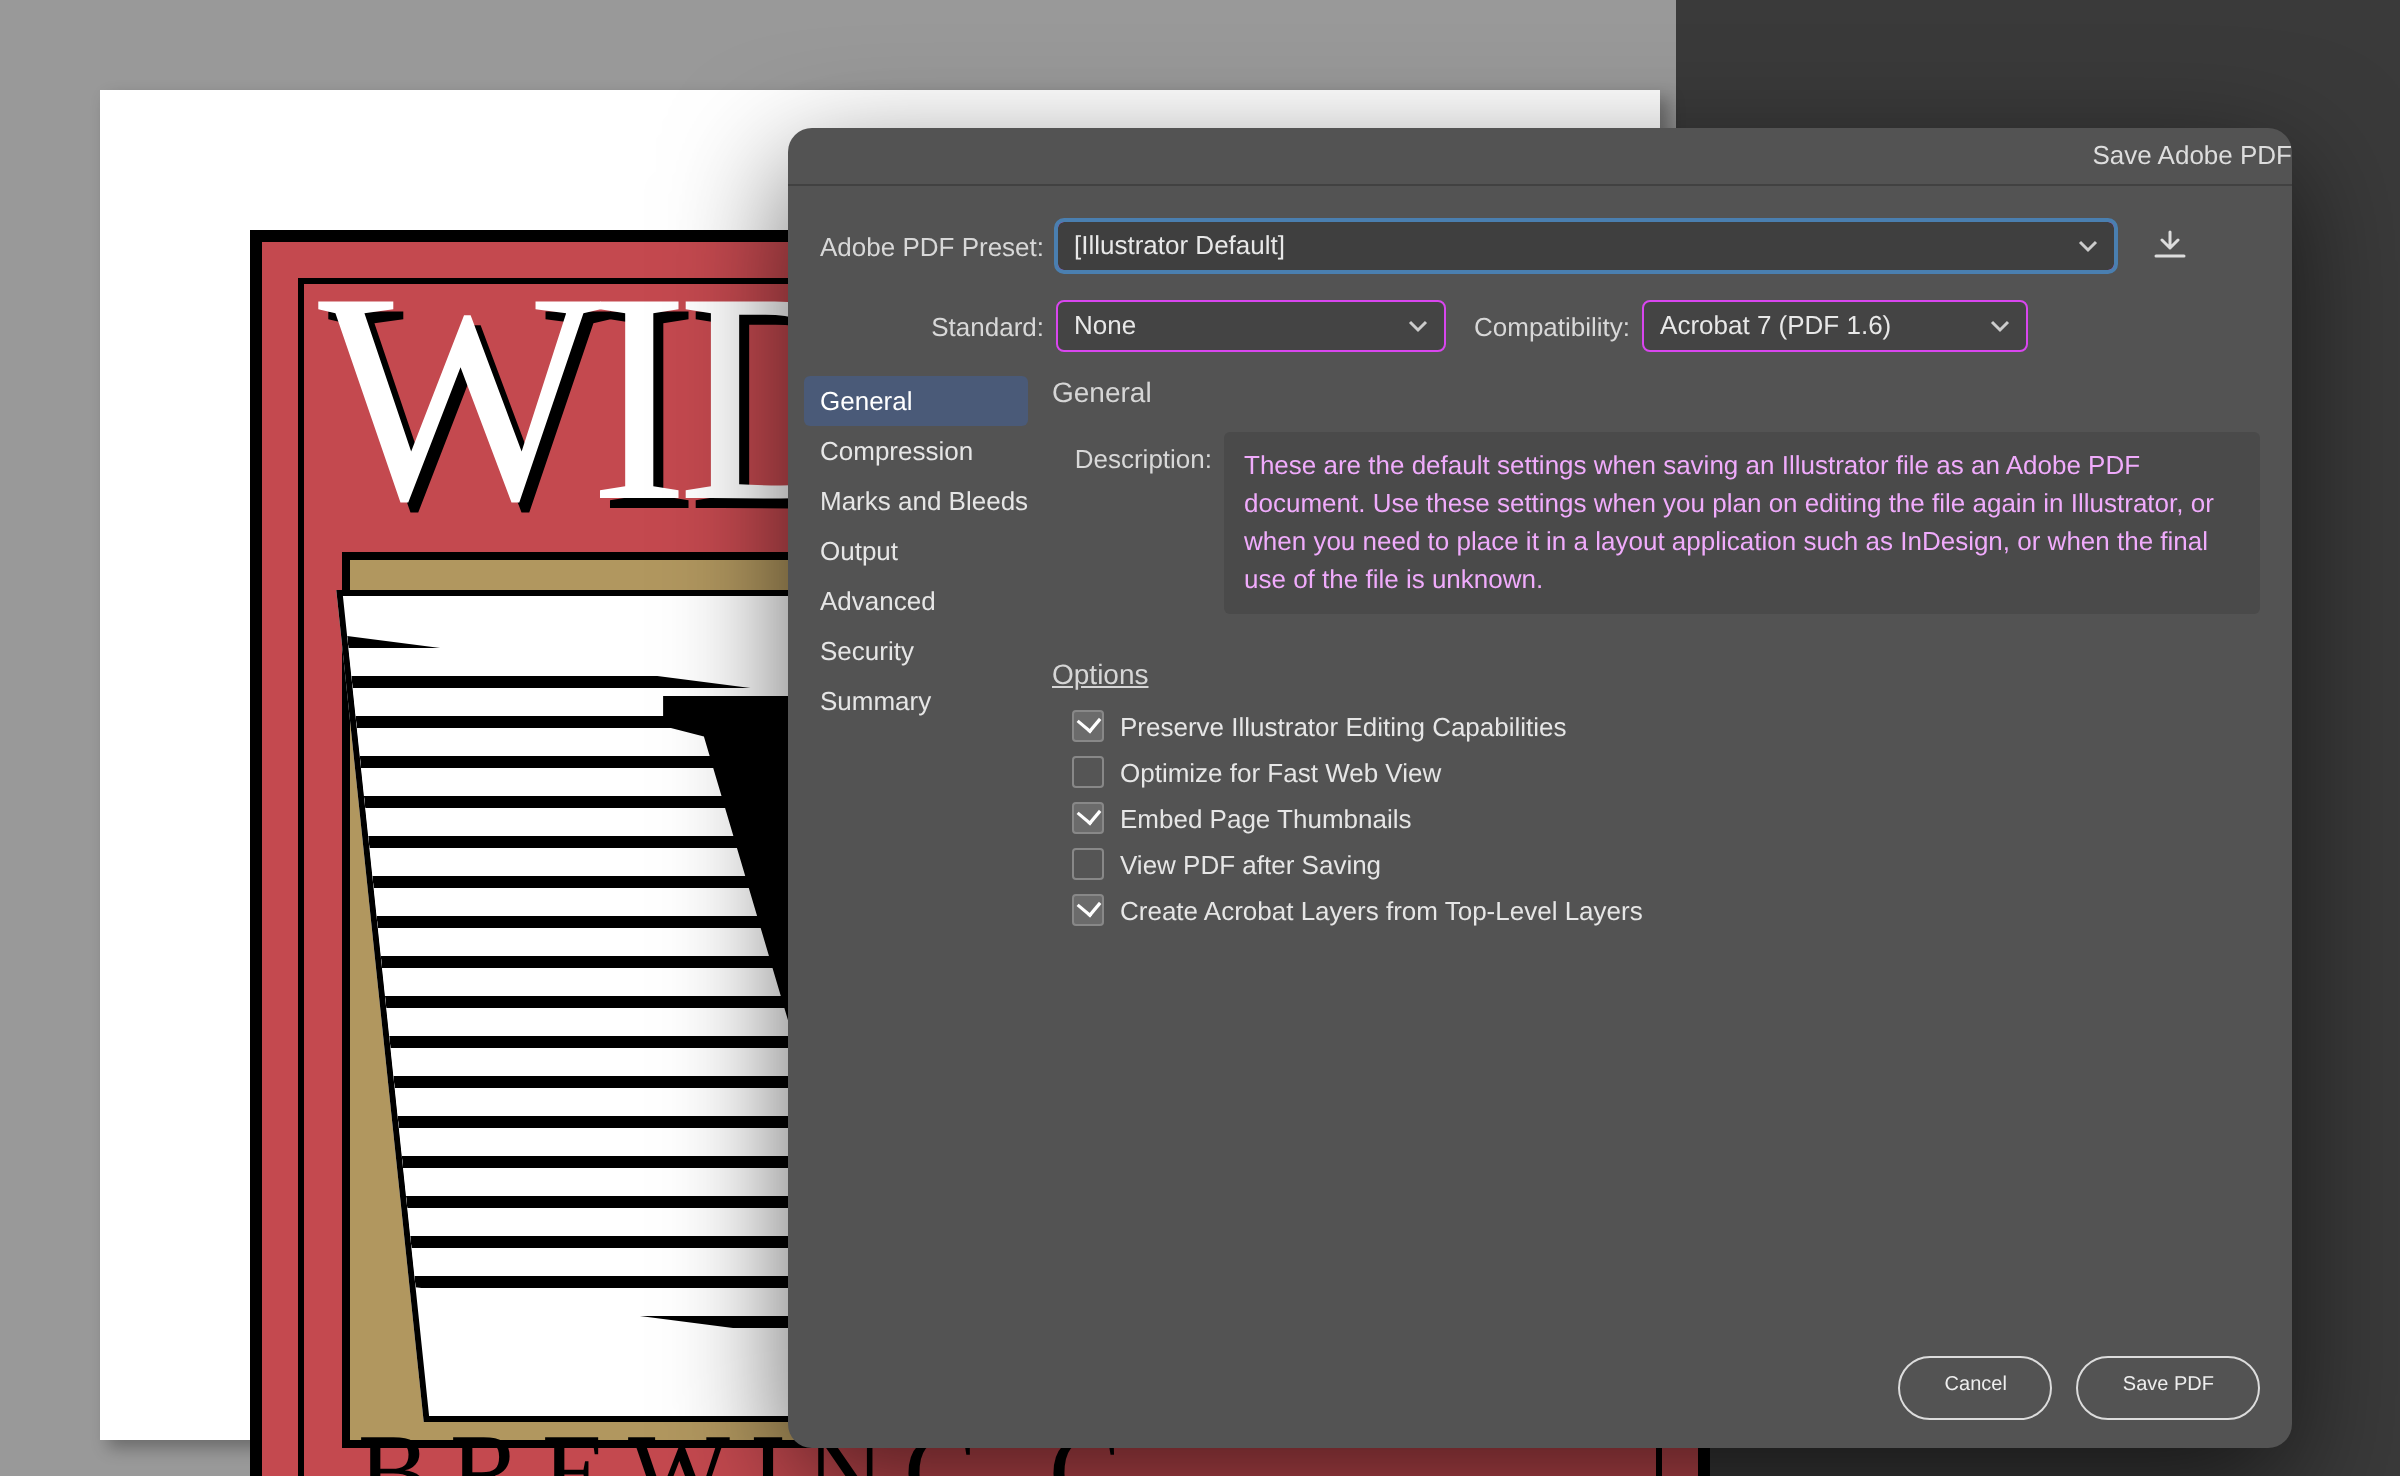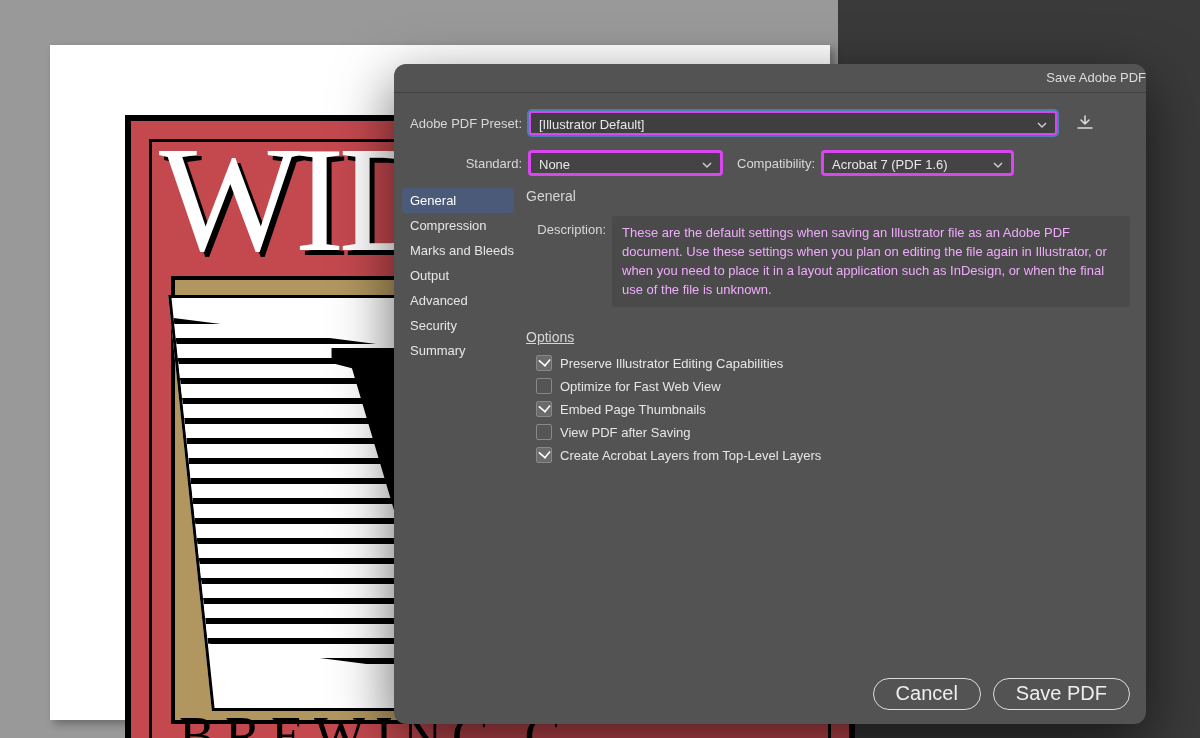--- a/index.html
+++ b/index.html
@@ -18,21 +18,21 @@
   .brewing{position:absolute;left:48px;bottom:-8px;font-size:54px;font-family:Georgia,serif;color:#000;letter-spacing:10px;}
   
   .dialog{position:absolute;left:394px;top:64px;width:752px;height:660px;background:#535353;border-radius:12px;box-shadow:0 20px 60px rgba(0,0,0,.6);color:#e6e6e6;font-size:13px;}
   .titlebar{height:28px;line-height:28px;text-align:right;color:#ddd;border-bottom:1px solid #414141;font-size:13px;}
   .body{position:absolute;left:0;top:28px;right:0;bottom:0;}
   
   .row{display:flex;align-items:center;}
   .lbl{color:#d8d8d8;text-align:right;}
   .preset-row{position:absolute;left:0;top:18px;width:100%;}
   .preset-row .lbl{width:128px;margin-right:6px;}
-  .dd{position:relative;height:26px;background:#444;border:3px solid #d946ef;border-radius:4px;box-sizing:border-box;padding:0 26px 0 8px;line-height:24px;color:#e8e8e8;}
+  .dd{position:relative;height:26px;background:#444;border:1px solid #d946ef;border-radius:4px;box-sizing:border-box;padding:0 26px 0 8px;line-height:24px;color:#e8e8e8;}
   .dd.focus{outline:2px solid #4a7fb0;outline-offset:-1px;background:#3f3f3f;}
   .dd .chev{position:absolute;right:6px;top:5px;}
   .chev svg{display:block;}
   .dl-btn{width:26px;height:22px;margin-left:14px;display:flex;align-items:center;justify-content:center;}
   
   .row2{position:absolute;left:0;top:58px;width:100%;}
   .row2 .lbl1{width:128px;margin-right:6px;text-align:right;}
   .row2 .dd1{width:195px;}
   .row2 .lbl2{margin-left:14px;margin-right:6px;}
   .row2 .dd2{width:193px;}
@@ -45,21 +45,21 @@
   .desc-row{display:flex;align-items:flex-start;margin-top:6px;}
   .desc-row .lbl{width:80px;flex:0 0 80px;margin-right:6px;padding-top:6px;}
   .desc-box{flex:1;background:#4a4a4a;border-radius:3px;padding:8px 10px;line-height:1.45;color:#f0abfc;min-height:70px;}
   .opt-h{margin-top:22px;color:#d6d6d6;font-size:14px;margin-bottom:10px;text-decoration:underline;}
   .cb-row{display:flex;align-items:flex-end;margin:7px 0 7px 10px;}
   .cb{width:14px;height:14px;border:1px solid #888;border-radius:2px;background:#555;margin-right:8px;position:relative;flex:0 0 14px;}
   .cb.checked{background:#6b6b6b;}
   .cb.checked::after{content:"";position:absolute;left:2px;top:-1px;width:9px;height:9px;border-right:2px solid #fff;border-bottom:2px solid #fff;transform:rotate(40deg) scale(.8);}
   
   .footer{position:absolute;right:16px;bottom:14px;display:flex;gap:12px;}
-  .btn{height:30px;padding:0 22px;border:1.5px solid #dcdcdc;border-radius:16px;background:transparent;color:#eee;font-size:20px;line-height:28px;cursor:default;}
+  .btn{height:30px;padding:0 22px;border:1.5px solid #dcdcdc;border-radius:16px;background:transparent;color:#eee;font-size:10px;line-height:28px;cursor:default;}
 </style>
 </head>
 <body>
 
 <div class="stage">
   <div class="right-strip"></div>
 
   <div class="artboard">
     <div class="poster">
       <div class="poster-inner"></div>

